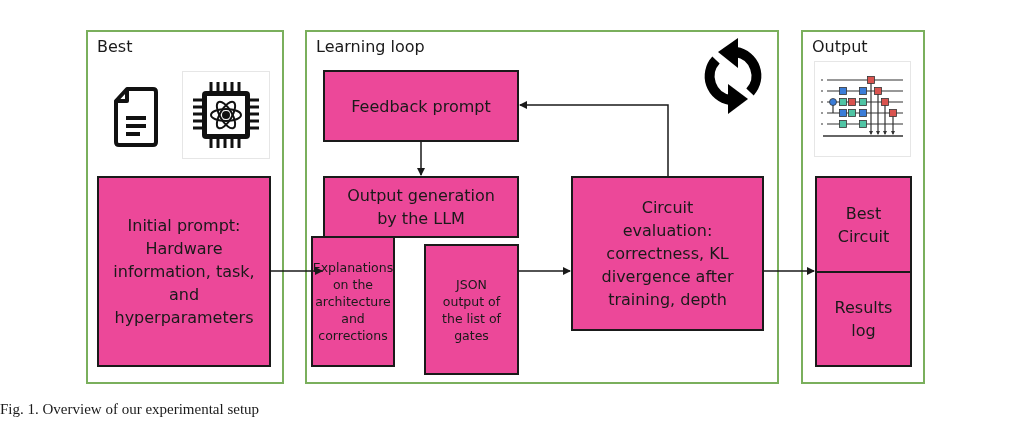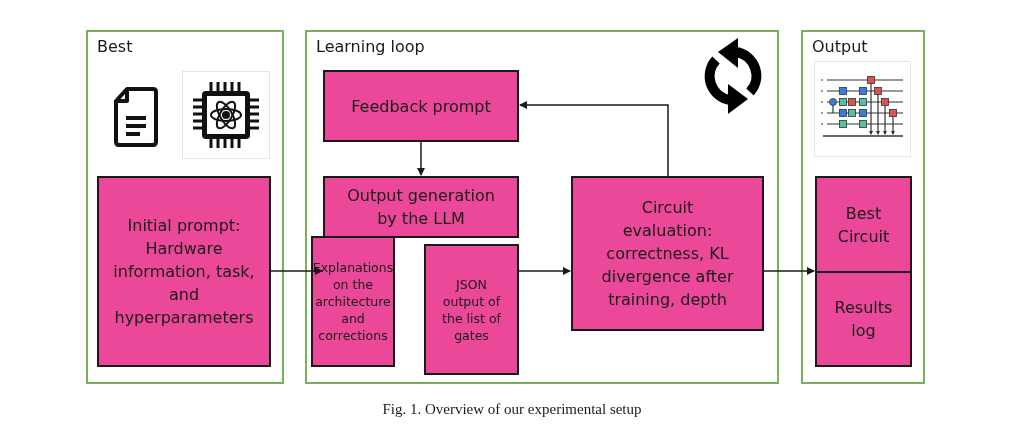--- a/index.html
+++ b/index.html
@@ -5,21 +5,21 @@
   html, body { margin:0; padding:0; background:#ffffff; }
   body { width:1024px; height:444px; position:relative; overflow:hidden; font-family:"DejaVu Sans", sans-serif; color:#1a1a1a; }
   .panel { position:absolute; border:2px solid #7aaf5c; box-sizing:border-box; }
   .panel-title { position:absolute; font-size:16px; color:#1a1a1a; }
   .box { position:absolute; border:2px solid #1a1a1a; box-sizing:border-box; background:#ec4899; display:flex; align-items:center; justify-content:center; text-align:center; }
   .box span { display:block; }
   .t16 { font-size:16px; line-height:23px; }
   .t13 { font-size:12.5px; line-height:17px; }
   .icon-card { position:absolute; background:#fff; border:1px solid #e6e6e6; box-sizing:border-box; }
   svg.overlay { position:absolute; left:0; top:0; pointer-events:none; }
-  .caption { position:absolute; left:0; width:1024px; top:401px; text-align:center; font-family:"Liberation Serif", serif; font-size:15px; color:#1a1a1a; }
+  .caption { position:absolute; left:0; width:1024px; top:401px; text-align:left; font-family:"Liberation Serif", serif; font-size:15px; color:#1a1a1a; }
 </style>
 </head>
 <body>
 
 <div class="panel" style="left:86px;top:30px;width:198px;height:354px;">
   <div class="panel-title" style="left:9px;top:5px;">Best</div>
 </div>
 <div class="panel" style="left:305px;top:30px;width:474px;height:354px;">
   <div class="panel-title" style="left:9px;top:5px;">Learning loop</div>
 </div>

